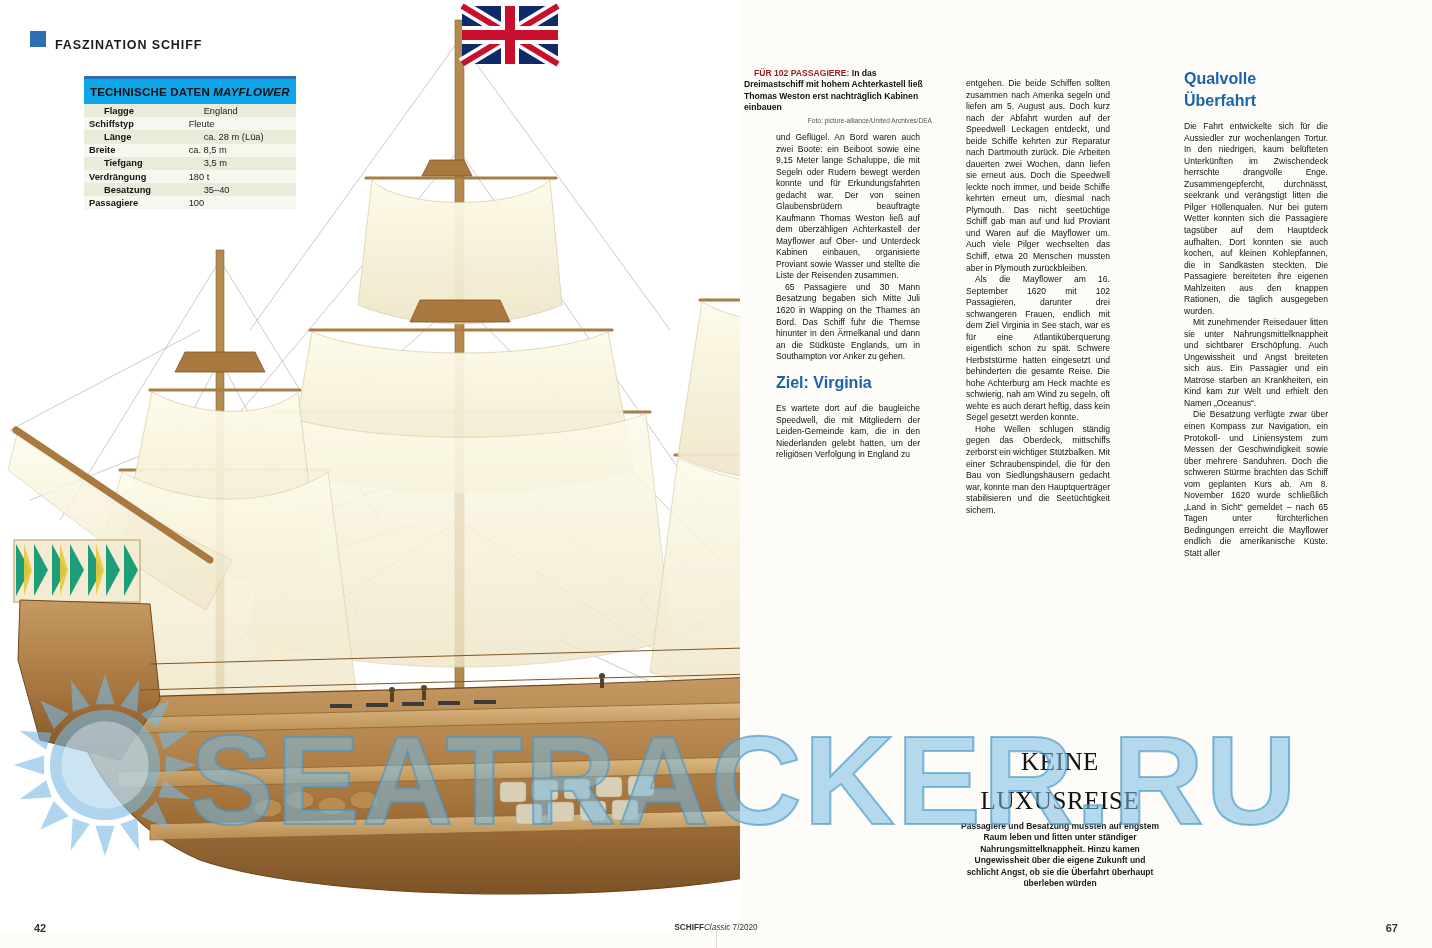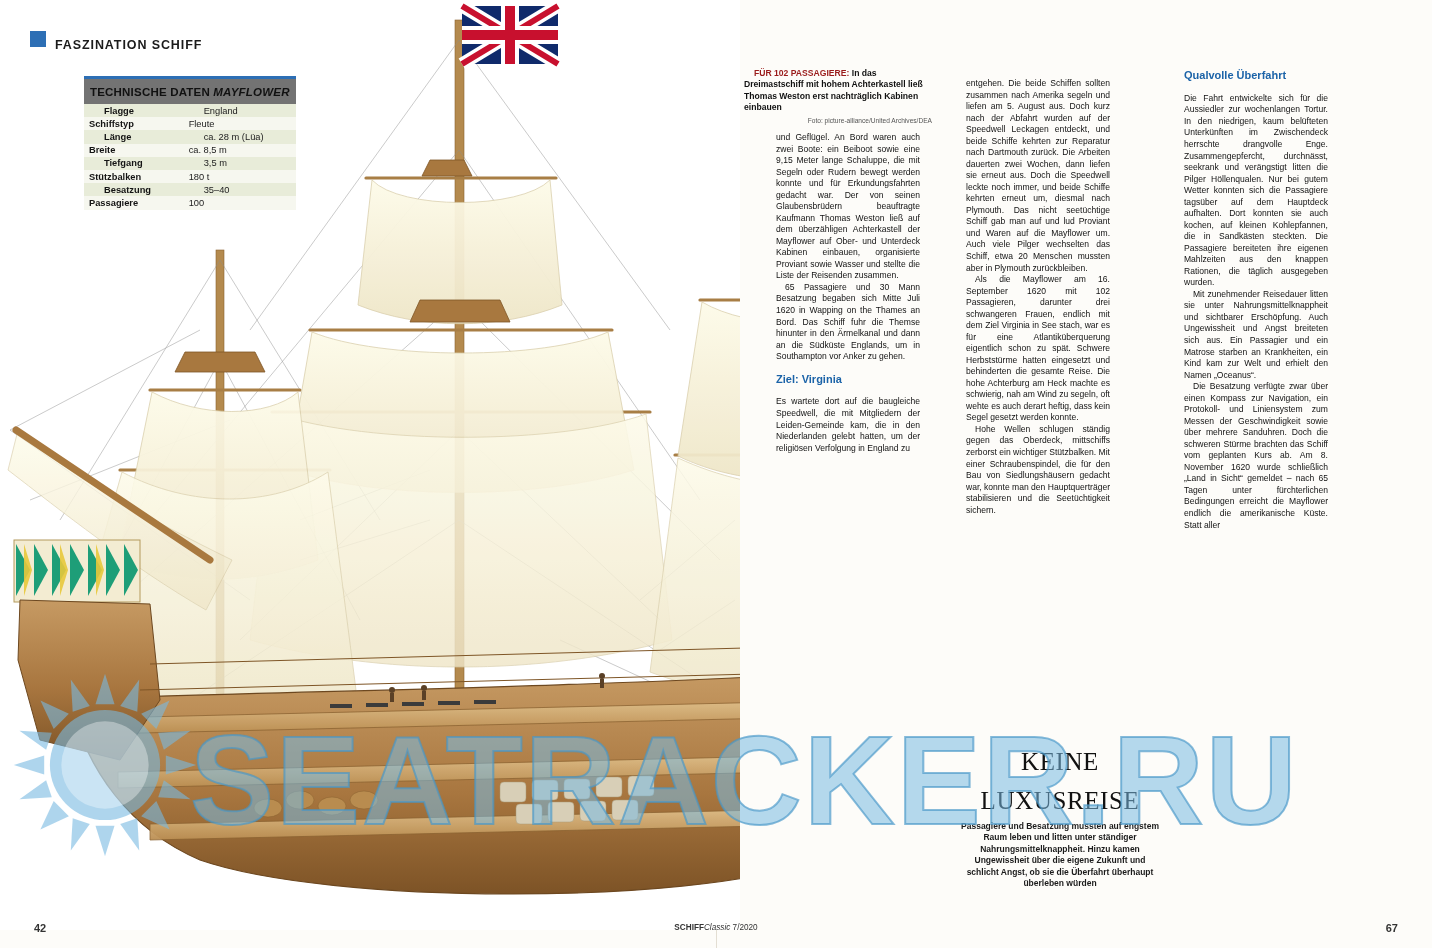--- a/index.html
+++ b/index.html
@@ -27,21 +27,21 @@
   }
   .header .bar {
     width:16px; height:16px; background:#2d6fb5;
   }
   .header .txt {
     font-size:12.5px; font-weight:bold; letter-spacing:0.9px; color:#1b1b1b;margin-top:12px;
   }
   
   .databox {
     position:absolute; left:84px; top:76px; width:212px;
-    background:#737373;
+    background:#0ea5e9;
     border-top:3px solid #2d6fb5;
     padding:0;
   }
   .databox h3 {
     margin:0; padding:7px 6px 6px 6px;
     font-size:11.5px; font-weight:bold; letter-spacing:0.2px;
     color:#111;
   }
   .databox h3 em { font-style:italic; }
   .databox table {
@@ -78,21 +78,21 @@
     text-align:justify;
     -webkit-hyphens:auto; hyphens:auto;
   }
   #col1 { left:776px; top:122px; }
   #col2 { left:966px; }
   #col3 { left:1184px; }
   .col p { margin:0 0 0 0; text-indent:9px; }
   .col p.first { text-indent:0;margin-top:10px; }
   .col h4 {
     margin:9px 0 2px 0;
-    font-size:11px; font-weight:bold; color:#1b63a8;
+    font-size:16px; font-weight:bold; color:#1b63a8;
   }
   
   .pull {
     position:absolute; left:960px; top:736px; width:200px;
     text-align:center; color:#111;
   }
   .pull .big {
     font-family:"Liberation Serif", serif;
     font-size:25px; line-height:1.08; letter-spacing:0.6px;margin-top:12px;
   }
@@ -356,21 +356,21 @@
           </tr>
           <tr class="even">
             <td class="k">Breite</td>
             <td class="v">ca. 8,5 m</td>
           </tr>
           <tr class="odd">
             <td class="k">Tiefgang</td>
             <td class="v">3,5 m</td>
           </tr>
           <tr class="even">
-            <td class="k">Stützbalken</td>
+            <td class="k">Verdrängung</td>
             <td class="v">180 t</td>
           </tr>
           <tr class="odd">
             <td class="k">Besatzung</td>
             <td class="v">35–40</td>
           </tr>
           <tr class="even">
             <td class="k">Passagiere</td>
             <td class="v">100</td>
           </tr>

